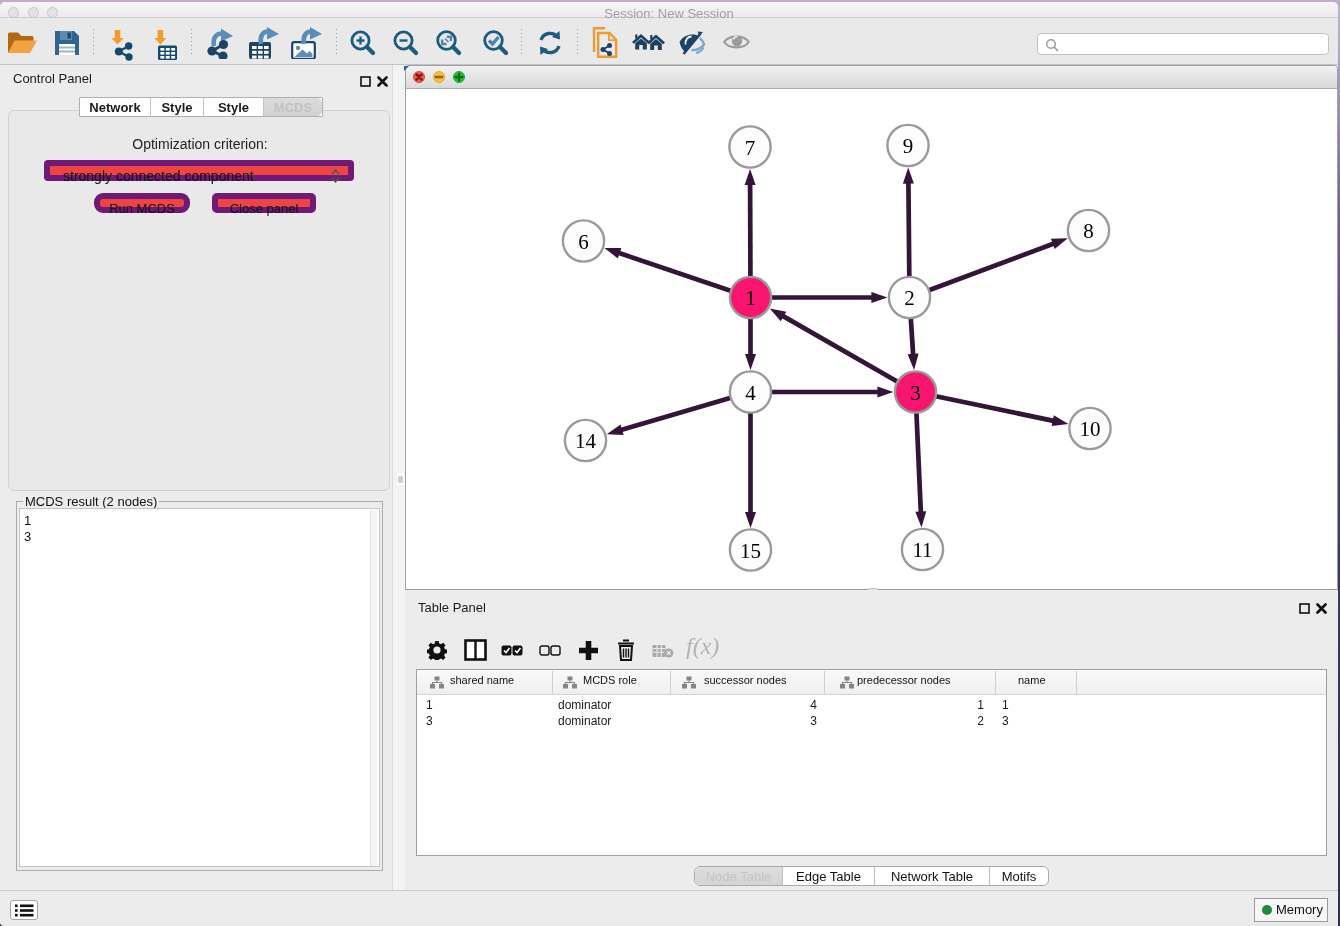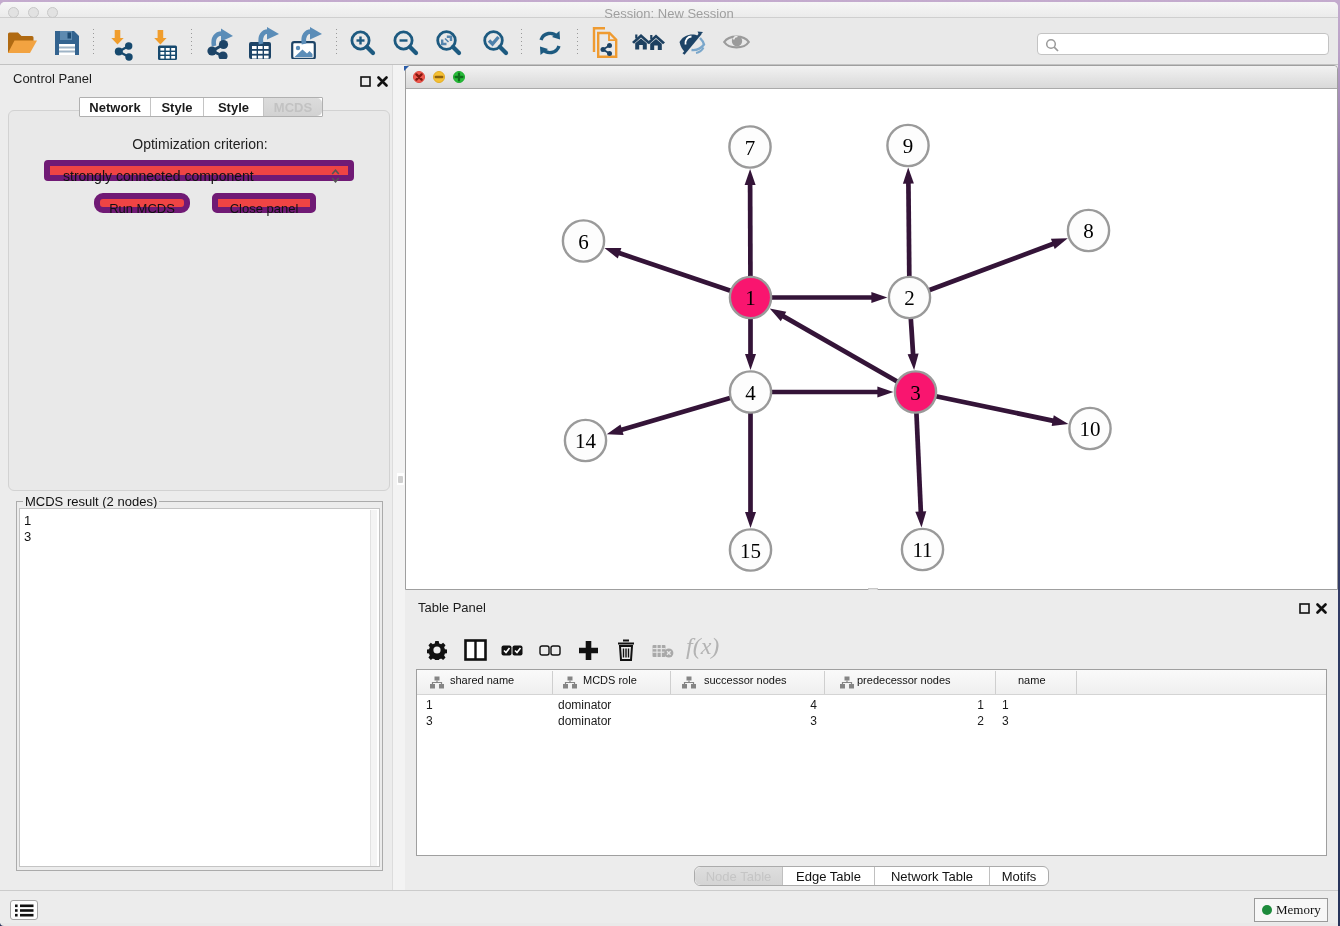--- a/index.html
+++ b/index.html
@@ -59,21 +59,21 @@
   background:linear-gradient(#fafafa,#efefef); border-bottom:1px solid #d4d4d4; }
 .hdiv { position:absolute; top:1px; height:23px; width:1px; background:#cfcfcf; }
 .hlabel { position:absolute; top:4px; font-size:11px; color:#111; }
 .rowtxt { position:absolute; font-size:12px; color:#1a1a1a; }
 .seg2 { position:absolute; left:289px; top:276px; height:20px;
   background:#fff; border:1px solid #ababab; border-radius:6px; display:flex; }
 .seg2 div { font-size:13px; font-weight:normal; color:#111; line-height:19px; text-align:center;
   border-right:1px solid #c0c0c0; }
 
 .statusbar { position:absolute; left:0; top:888px; width:1338px; height:33px;
-  background:#ececec; border-top:1px solid #cbcbcb;font-family:Liberation Serif, serif; }
+  background:#ececec; border-top:1px solid #cbcbcb; }
 .membtn { position:absolute; left:1254px; top:7px; width:74px; height:24px;
   background:#f7f7f7; border:1px solid #9a9a9a; font-size:13px; color:#111; }
 .listbtn { position:absolute; left:10px; top:9px; width:28px; height:20px;
   background:#fdfdfd; border:1px solid #a5a5a5; border-radius:3px; }
 </style>
 </head>
 <body>
 <svg width="0" height="0" style="position:absolute">
   <defs>
     <g id="treeic" fill="#858585">

